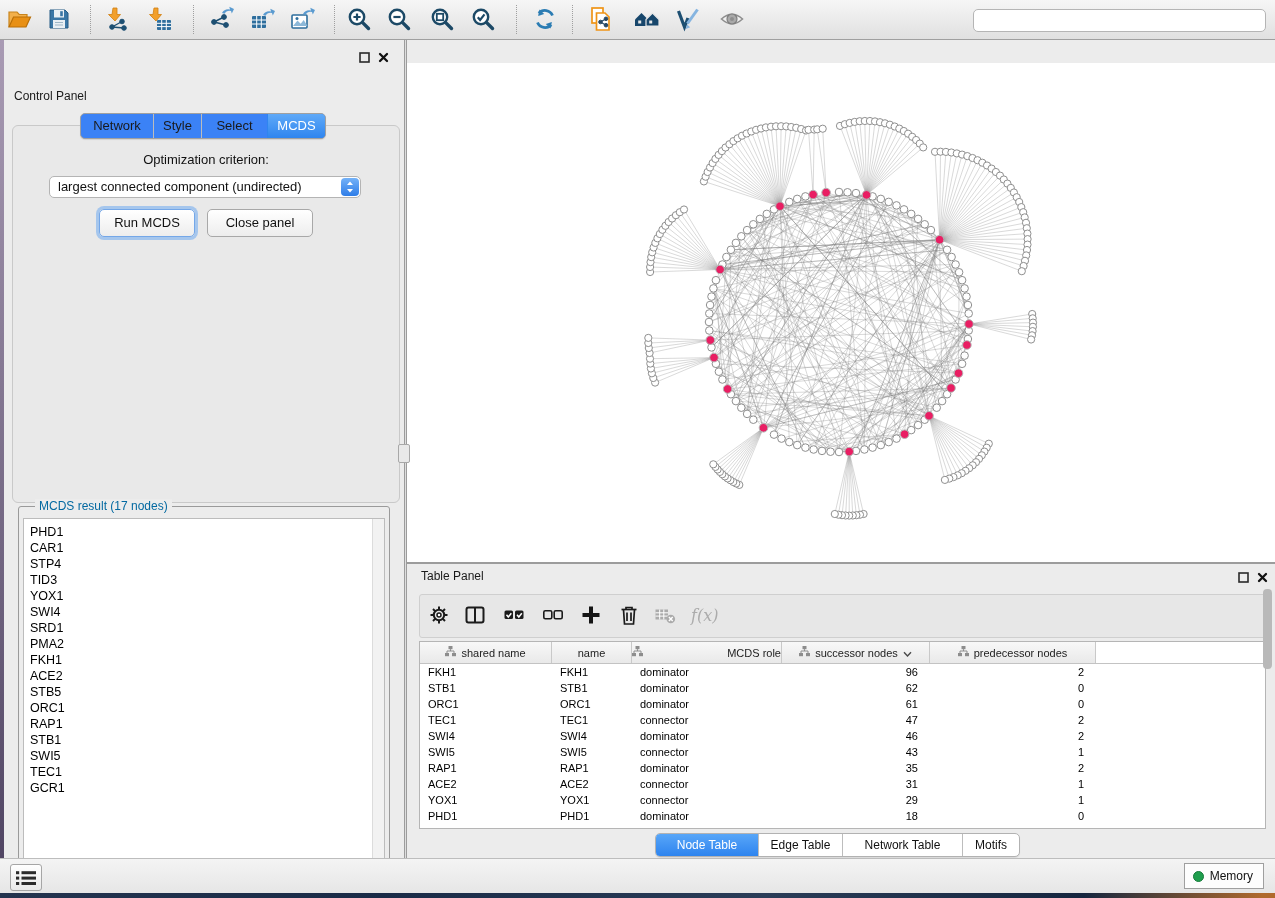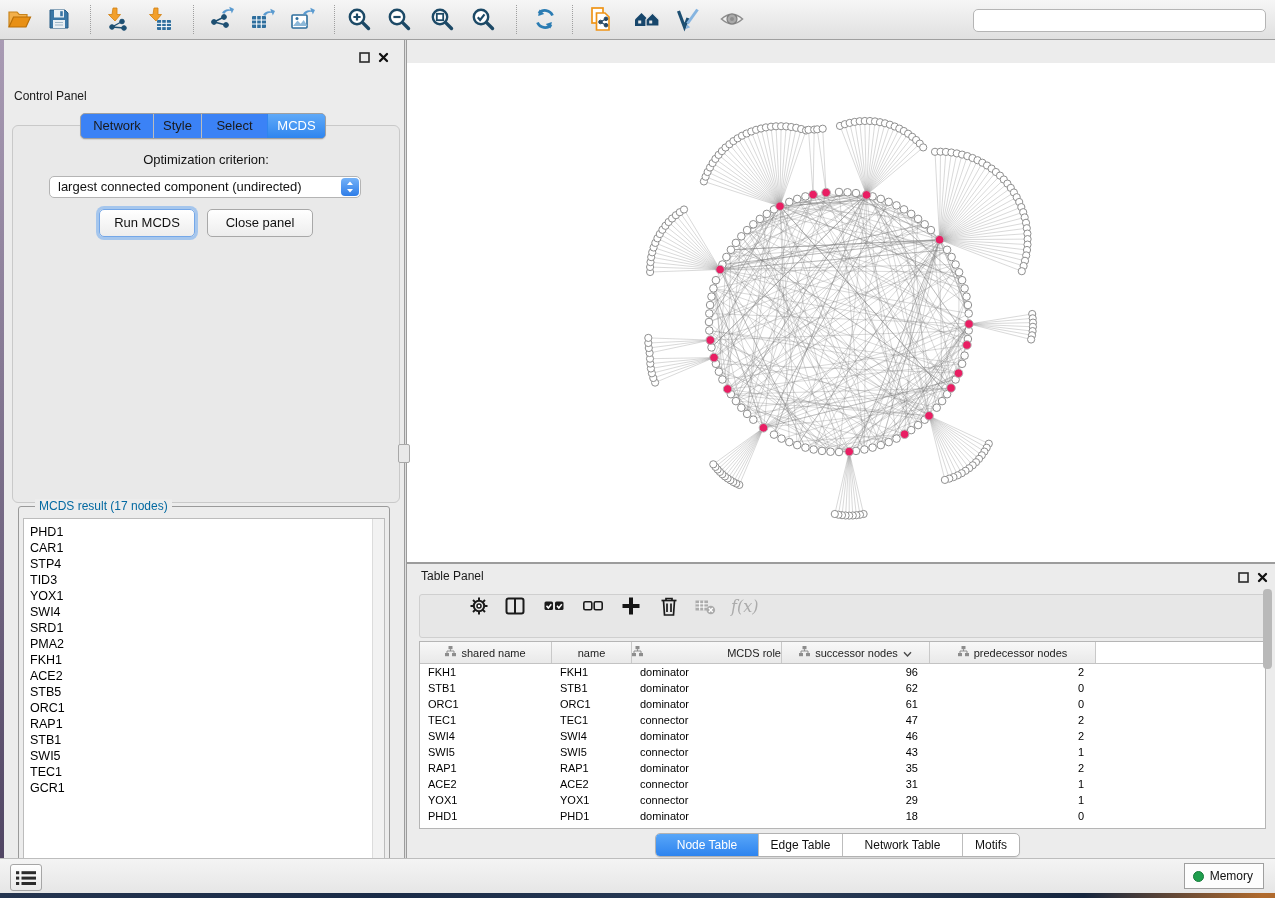--- a/index.html
+++ b/index.html
@@ -65,21 +65,21 @@
   .tl{position:absolute;top:4px;width:12px;height:12px;border-radius:50%;box-sizing:border-box;cursor:pointer;}
   .net-title{text-align:center;font-size:12px;line-height:19px;color:#111;}
   .net-canvas{position:absolute;left:0;top:23px;width:868px;height:499px;background:#fff;}
   .hsplit{position:absolute;left:0;top:522px;height:2px;width:868px;background:#9c9c9c;cursor:row-resize;}
 
   
   .tpanel{position:absolute;left:0;top:524px;width:868px;height:294px;background:#ececec;}
   .tp-title{position:absolute;left:14px;top:5px;}
   .tp-toolbar{position:absolute;left:12px;top:30px;width:847px;height:44px;background:#e7e7e7;
     border:1px solid #cfcfcf;border-radius:3px;box-sizing:border-box;}
-  .tt-btn{position:absolute;top:0;width:26px;height:26px;cursor:pointer;margin-left:40px;}
+  .tt-btn{position:absolute;top:9px;width:26px;height:26px;cursor:pointer;}
   .tt-btn svg{width:22px;height:22px;}
   .tt-btn.wide{width:36px;}
   .tt-btn.wide svg{width:34px;height:22px;}
   .table-wrap{position:absolute;left:12px;top:77px;width:847px;height:188px;background:#fff;
     border:1px solid #b5b5b5;box-sizing:border-box;overflow:hidden;}
   .thead{display:flex;height:21px;border-bottom:1px solid #c3c3c3;}
   .th{background:linear-gradient(#f8f8f8,#e9e9e9);border-right:1px solid #c9c9c9;font-size:11px;color:#222;
     display:flex;align-items:center;justify-content:center;gap:5px;box-sizing:border-box;cursor:pointer;}
   .th.filler{background:#fff;border-right:none;flex:1;cursor:default;}
   .trow{display:flex;height:16px;font-size:11px;color:#000;align-items:center;}

